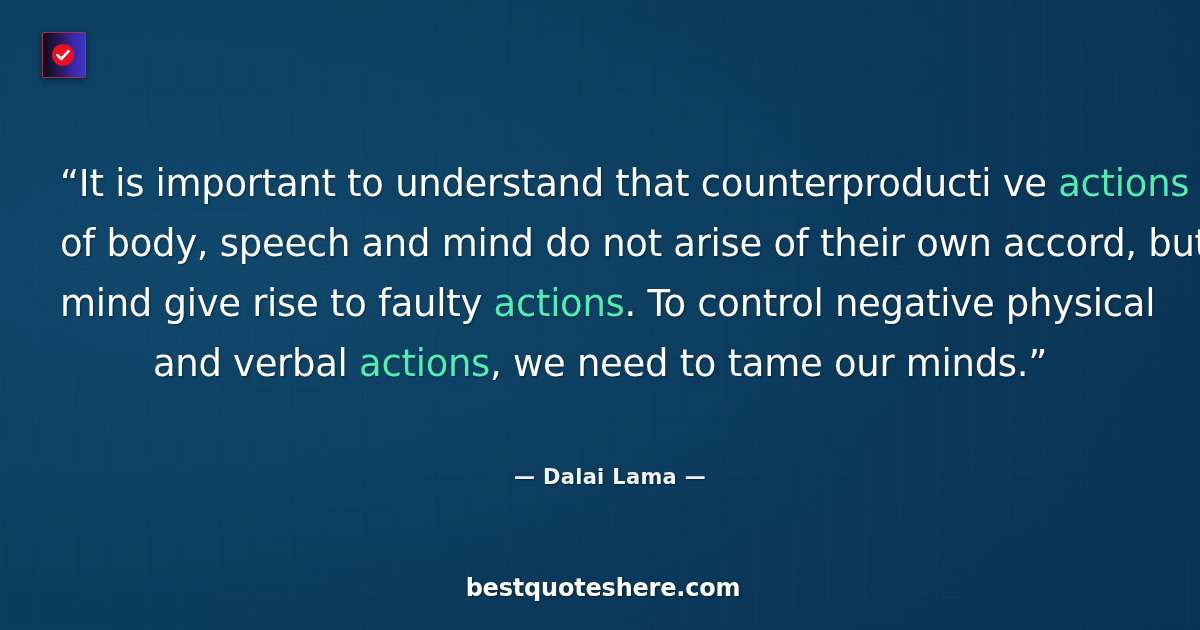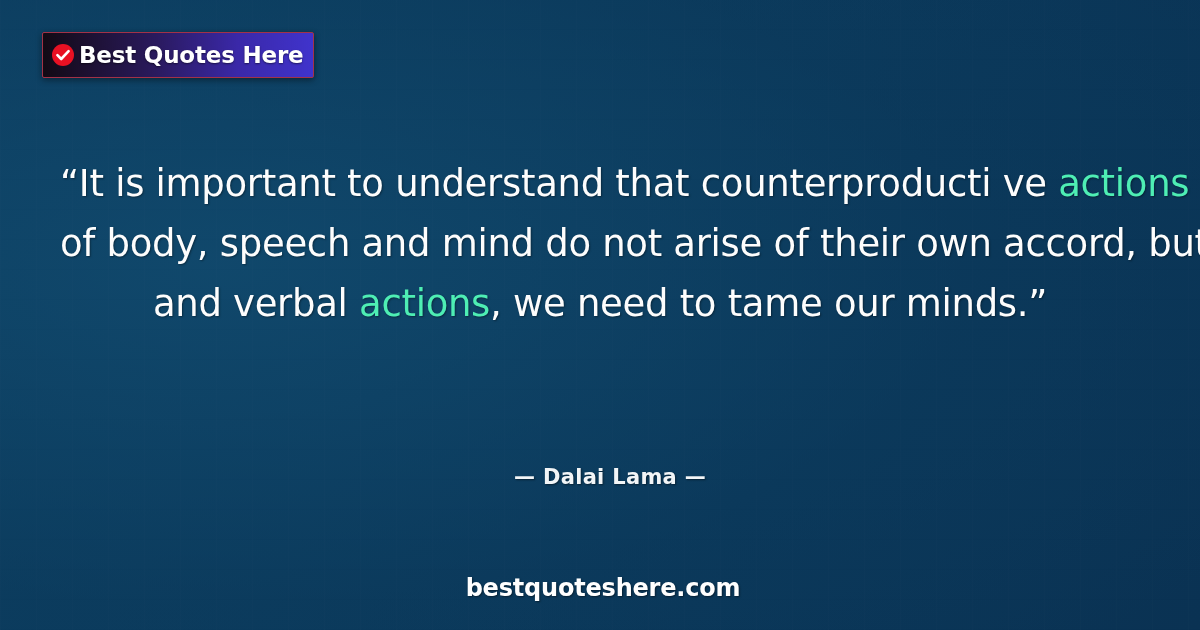--- a/index.html
+++ b/index.html
@@ -128,26 +128,26 @@
 </head>
 <body>
 
 <div id="canvas">
 
   <div class="badge">
     <svg class="badge-check" viewBox="0 0 24 24" aria-hidden="true">
       <circle cx="12" cy="12" r="11" fill="#e81123"></circle>
       <path d="M6.4 12.2 L10.2 16.0 L17.6 8.2" fill="none" stroke="#ffffff" stroke-width="2.6" stroke-linecap="round" stroke-linejoin="round"></path>
     </svg>
-    <span class="badge-label">Best Quotes Here</span>
   </div>
 
   <div class="quote-block">
     <div class="quote-line"><span>“It is important to understand that counterproducti ve </span><span class="hl-green">actions</span></div>
     <div class="quote-line"><span>of body, speech and mind do not arise of their own accord, but</span></div>
+    <div class="quote-line"><span>mind give rise to faulty </span><span class="hl-green">actions</span><span>. To control negative physical</span></div>
     <div class="quote-line"><span>and verbal </span><span class="hl-green">actions</span><span>, we need to tame our minds.”</span></div>
   </div>
 
   <div class="attribution">— Dalai Lama —</div>
 
   <div class="footer-url">bestquoteshere.com</div>
 
 </div>
 
 </body></html>

